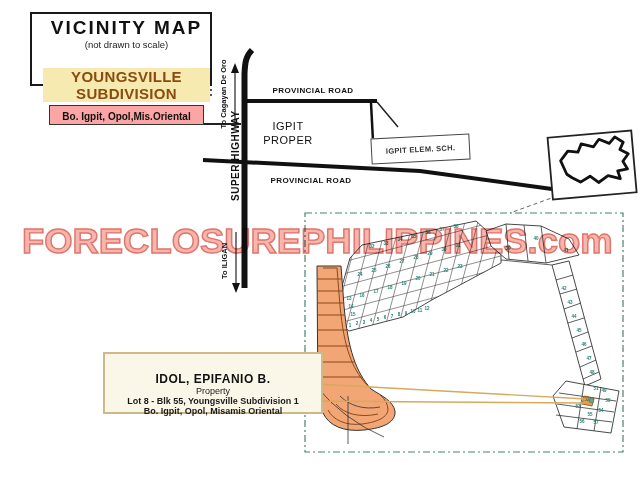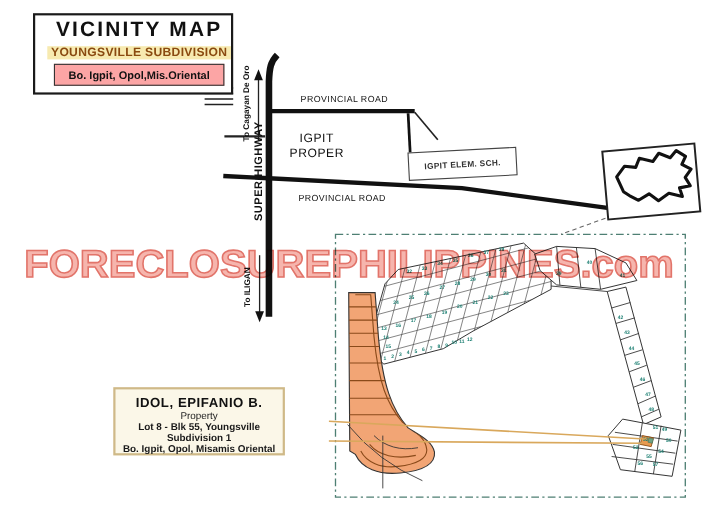--- a/index.html
+++ b/index.html
@@ -14,41 +14,41 @@
   html,body{margin:0;padding:0;background:#fff;}
   .stage{position:relative;width:640px;height:480px;background:#fff;overflow:hidden;
          font-family:"Liberation Sans",sans-serif;}
   svg{position:absolute;left:0;top:0;}
 
   
   .titlebox{position:absolute;left:30px;top:12px;width:182px;height:74px;border:2px solid #1a1a1a;
             background:#fff;text-align:center;box-sizing:border-box;padding-top:4px;padding-left:11px;}
   .t1{font-size:19px;font-weight:bold;letter-spacing:2px;color:#111;line-height:1.05;font-family:"Liberation Sans",sans-serif;}
   .t2{font-size:9.5px;color:#222;margin-top:1px;}
-  .t3{display:inline-block;font-size:11px;font-weight:bold;color:#8a4a10;background:#f7eab0;
-      padding:0 3px;margin-top:3px;letter-spacing:.3px;text-align:right;}
+  .t3{display:inline-block;font-size:15px;font-weight:bold;color:#8a4a10;background:#f7eab0;
+      padding:0 3px;margin-top:18px;letter-spacing:.3px;}
   .t4box{margin:2px 6px 0 6px;border:1px solid #333;background:#fca5a5;}
   .t4{font-size:10px;font-weight:600;color:#111;}
 
   
   .rlabel{position:absolute;text-align:center;color:#111;white-space:nowrap;}
-  .lbl-prov{font-size:8px;font-weight:normal;letter-spacing:.4px;width:90px;}
+  .lbl-prov{font-size:8px;font-weight:bold;letter-spacing:.4px;width:90px;}
   .lbl-igpit{font-size:11px;font-weight:normal;letter-spacing:.5px;width:70px;white-space:normal;line-height:1.25;}
   .rot{transform:rotate(-90deg);}
   .lbl-hwy{width:80px;height:14px;font-size:10px;font-weight:bold;letter-spacing:.5px;}
   .lbl-dir{width:70px;height:12px;font-size:7.5px;font-weight:600;}
   .lbl-dir2{width:50px;height:12px;font-size:7.5px;font-weight:600;}
 
   .schoolbox{position:absolute;left:371px;top:136px;width:97px;height:24px;border:1.3px solid #444;
              background:#fff;transform:rotate(-3deg);display:flex;align-items:center;justify-content:center;
              font-size:7.5px;font-weight:600;color:#333;letter-spacing:.3px;}
 
   
-  .propbox{position:absolute;left:103px;top:352px;width:156px;height:62px;background:#fbf7e8;
-           border:2px solid #cfb988;box-sizing:border-box;text-align:center;padding-top:5px;}
+  .propbox{position:absolute;left:103px;top:352px;width:220px;height:62px;background:#fbf7e8;
+           border:2px solid #cfb988;box-sizing:border-box;text-align:center;padding-top:18px;}
   .p1{font-size:12px;font-weight:bold;color:#111;letter-spacing:.5px;}
   .p2{font-size:9px;color:#222;}
   .p3,.p4{font-size:9px;font-weight:bold;color:#1a1a1a;}
 
   
   .watermark{position:absolute;left:22px;top:221px;width:612px;font-size:35px;font-weight:bold;
              color:var(--wm-fill);-webkit-text-stroke:1.4px var(--wm-outline);
              mix-blend-mode:multiply;transform:scaleX(1.04);transform-origin:left center;
              white-space:nowrap;pointer-events:none;font-family:"Liberation Sans",sans-serif;}
 
@@ -208,20 +208,21 @@
     </g>
 
     <g transform="rotate(-5 592 164)">
       <rect x="550" y="134" width="84" height="62" fill="#fff" stroke="#222" stroke-width="1.8"></rect>
       <path class="loop" d="M566,172 L561,158 L569,149 L579,151 L583,143 L595,147 L601,140 L611,145 L617,139 L625,145 L621,152 L629,157 L623,164 L627,172 L617,173 L619,181 L607,177 L597,183 L589,176 L579,181 L571,176 Z"></path>
     </g>
   </svg>
 
   <div class="titlebox">
     <div class="t1">VICINITY MAP</div>
+    <div class="t2">(not drawn to scale)</div>
     <div><span class="t3">YOUNGSVILLE SUBDIVISION</span></div>
     <div class="t4box">
       <span class="t4">Bo. Igpit, Opol,Mis.Oriental</span>
     </div>
   </div>
 
   <div class="rlabel lbl-prov" style="left:268px;top:86px;">PROVINCIAL ROAD</div>
   <div class="rlabel lbl-prov" style="left:266px;top:176px;">PROVINCIAL ROAD</div>
   <div class="rlabel lbl-igpit" style="left:253px;top:120px;">IGPIT PROPER</div>
   <div class="rlabel rot lbl-hwy" style="left:197px;top:154px;">SUPER HIGHWAY</div>

